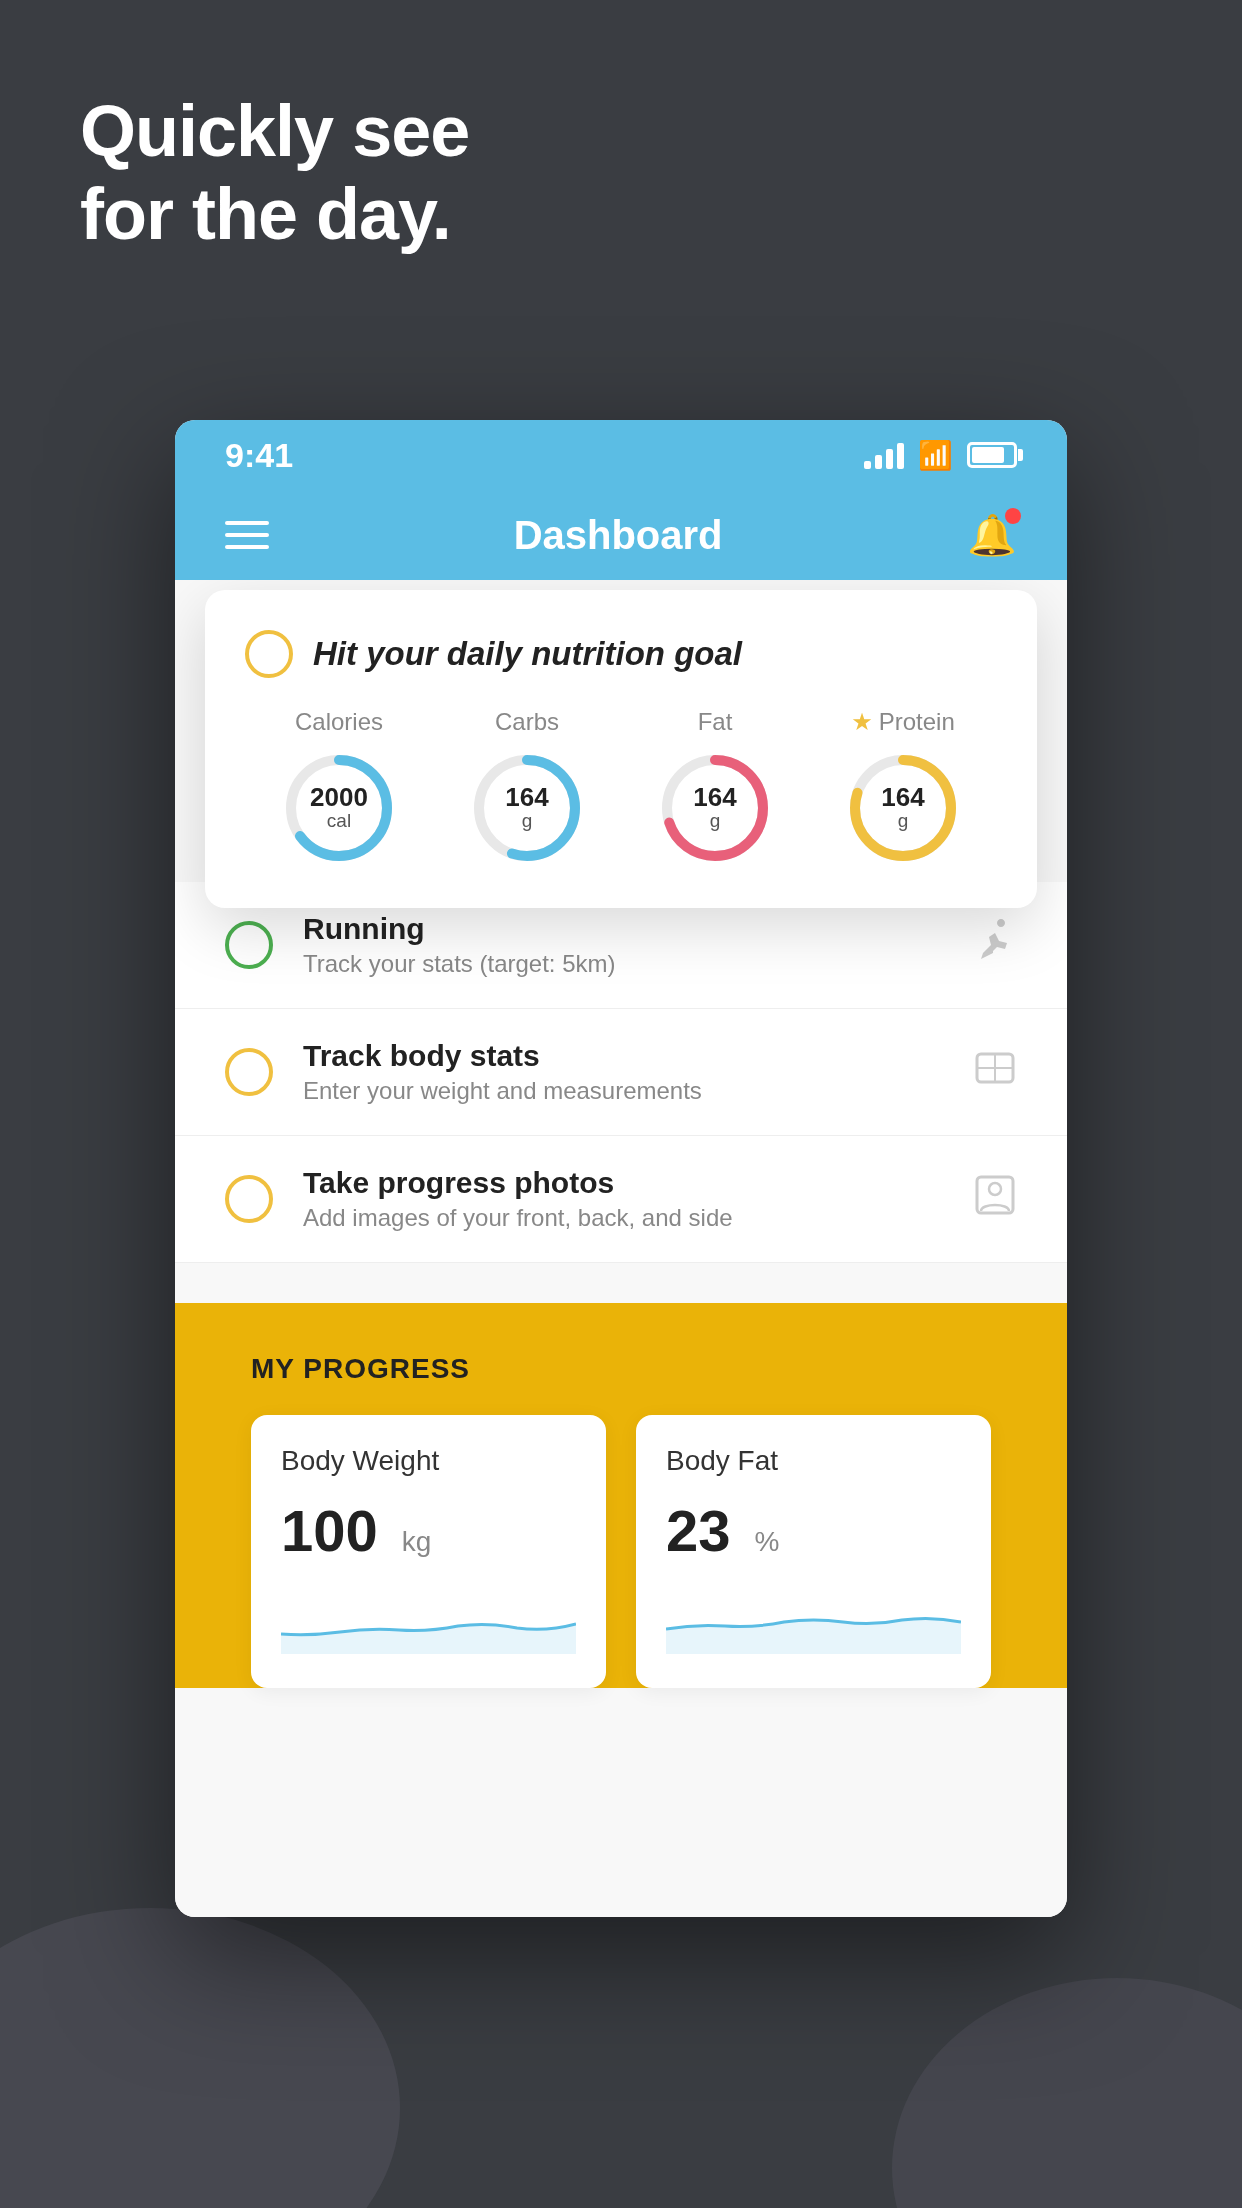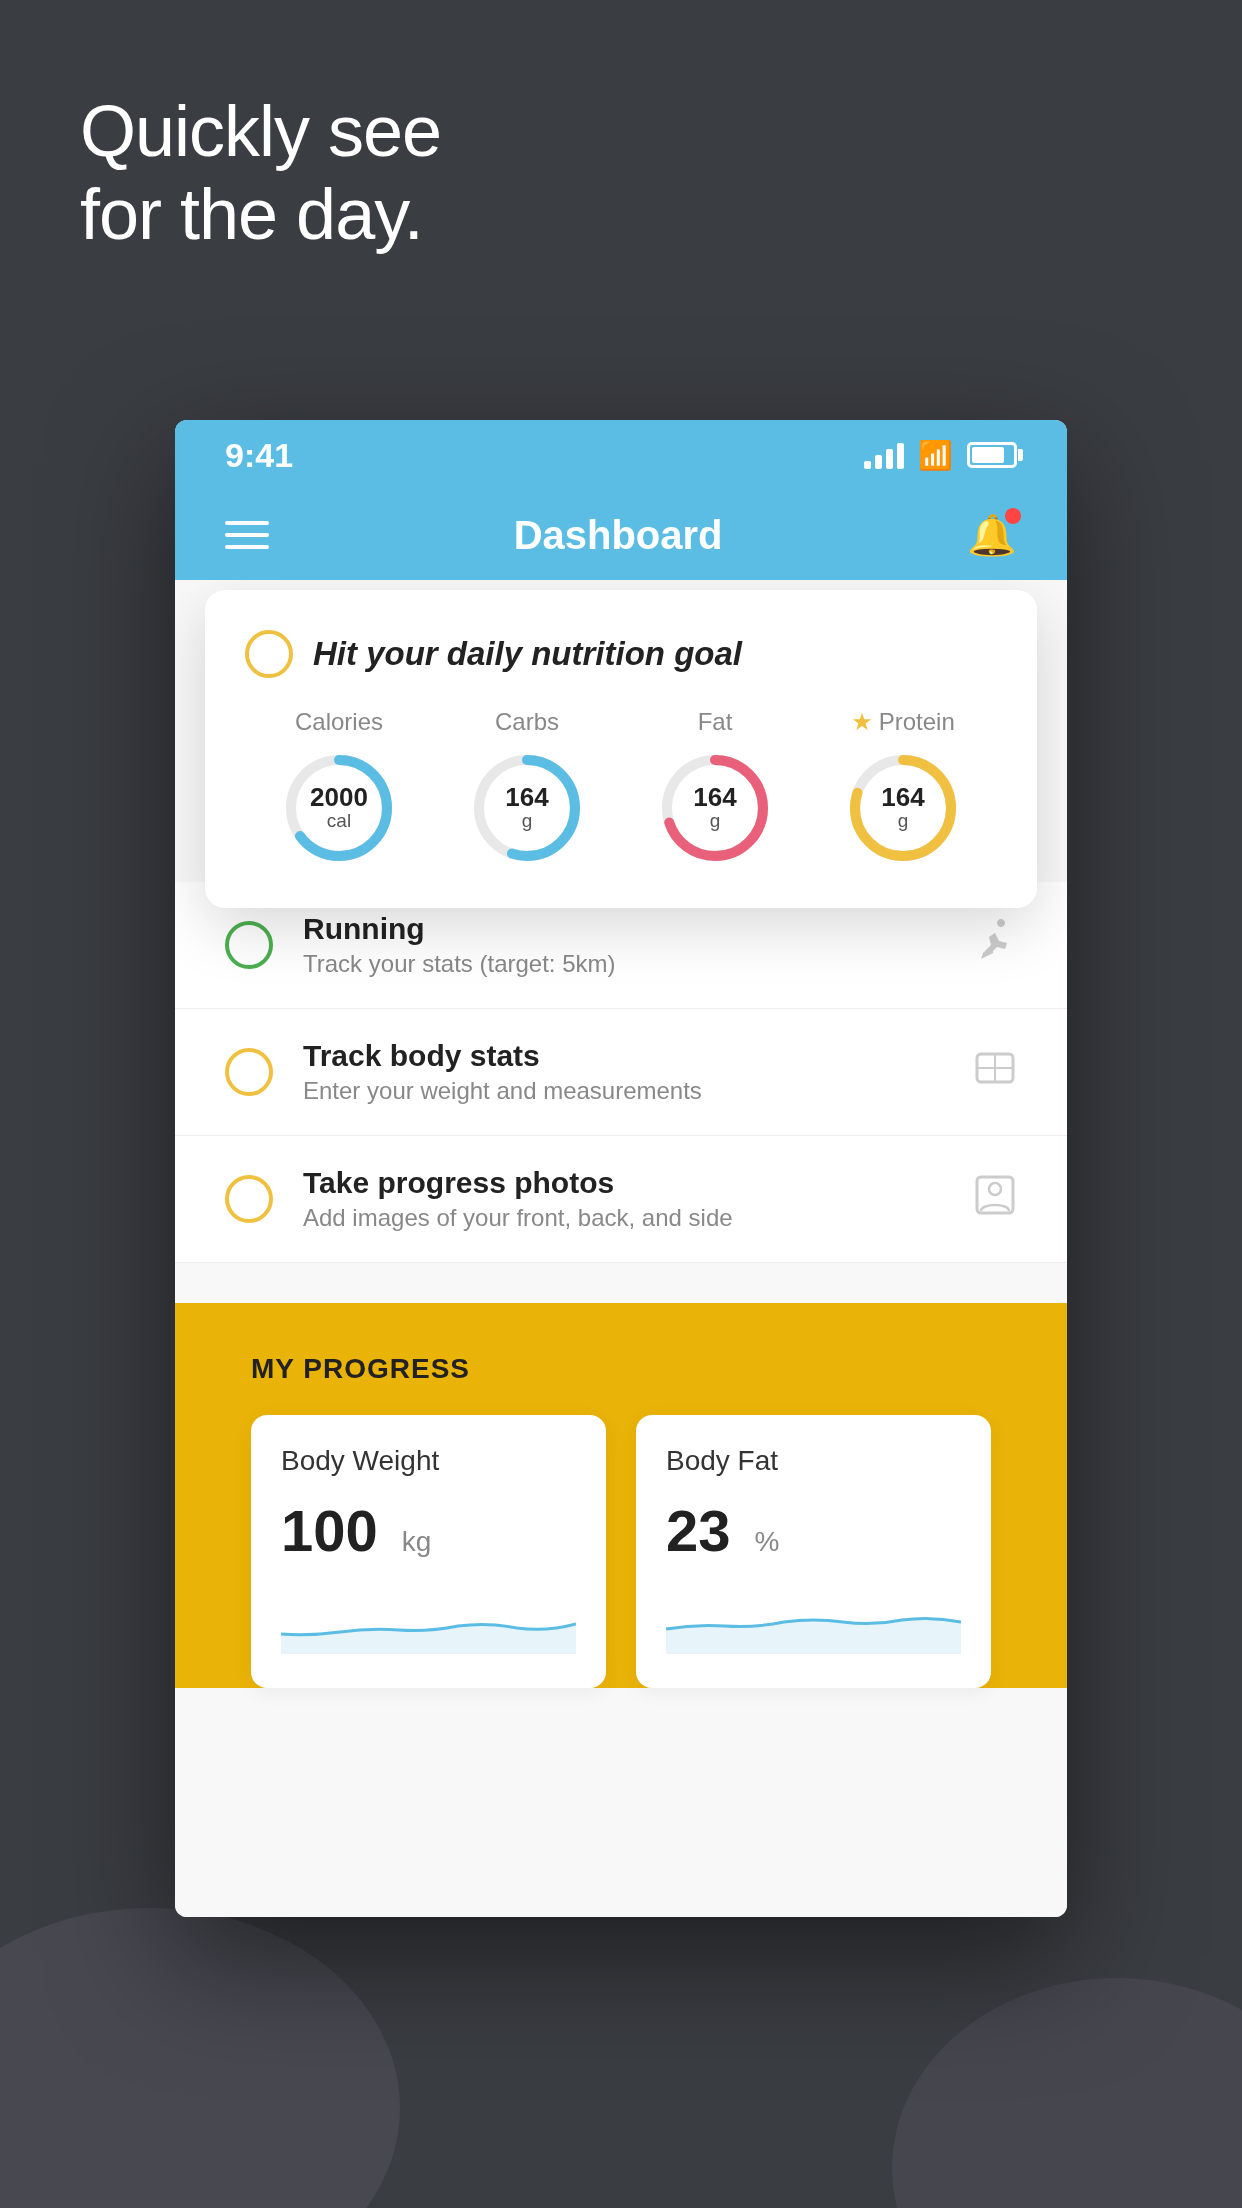--- a/index.html
+++ b/index.html
@@ -12,34 +12,34 @@
       position: relative;
     }
 
     
     .hero-text {
       position: absolute;
       top: 90px;
       left: 80px;
       color: #ffffff;
       font-size: 72px;
-      font-weight: 400;
+      font-weight: 700;
       line-height: 1.15;
       letter-spacing: -1px;
     }
 
     
     .phone {
       position: absolute;
       top: 420px;
       left: 175px;
       width: 892px;
       height: 1497px;
       background: #f0f0f0;
-      border-radius: 12px;
+      border-radius: 20px;
       overflow: hidden;
       box-shadow: 0 40px 120px rgba(0,0,0,0.5);
     }
 
     
     .status-bar {
       background: #5bbde4;
       height: 70px;
       display: flex;
       align-items: center;

